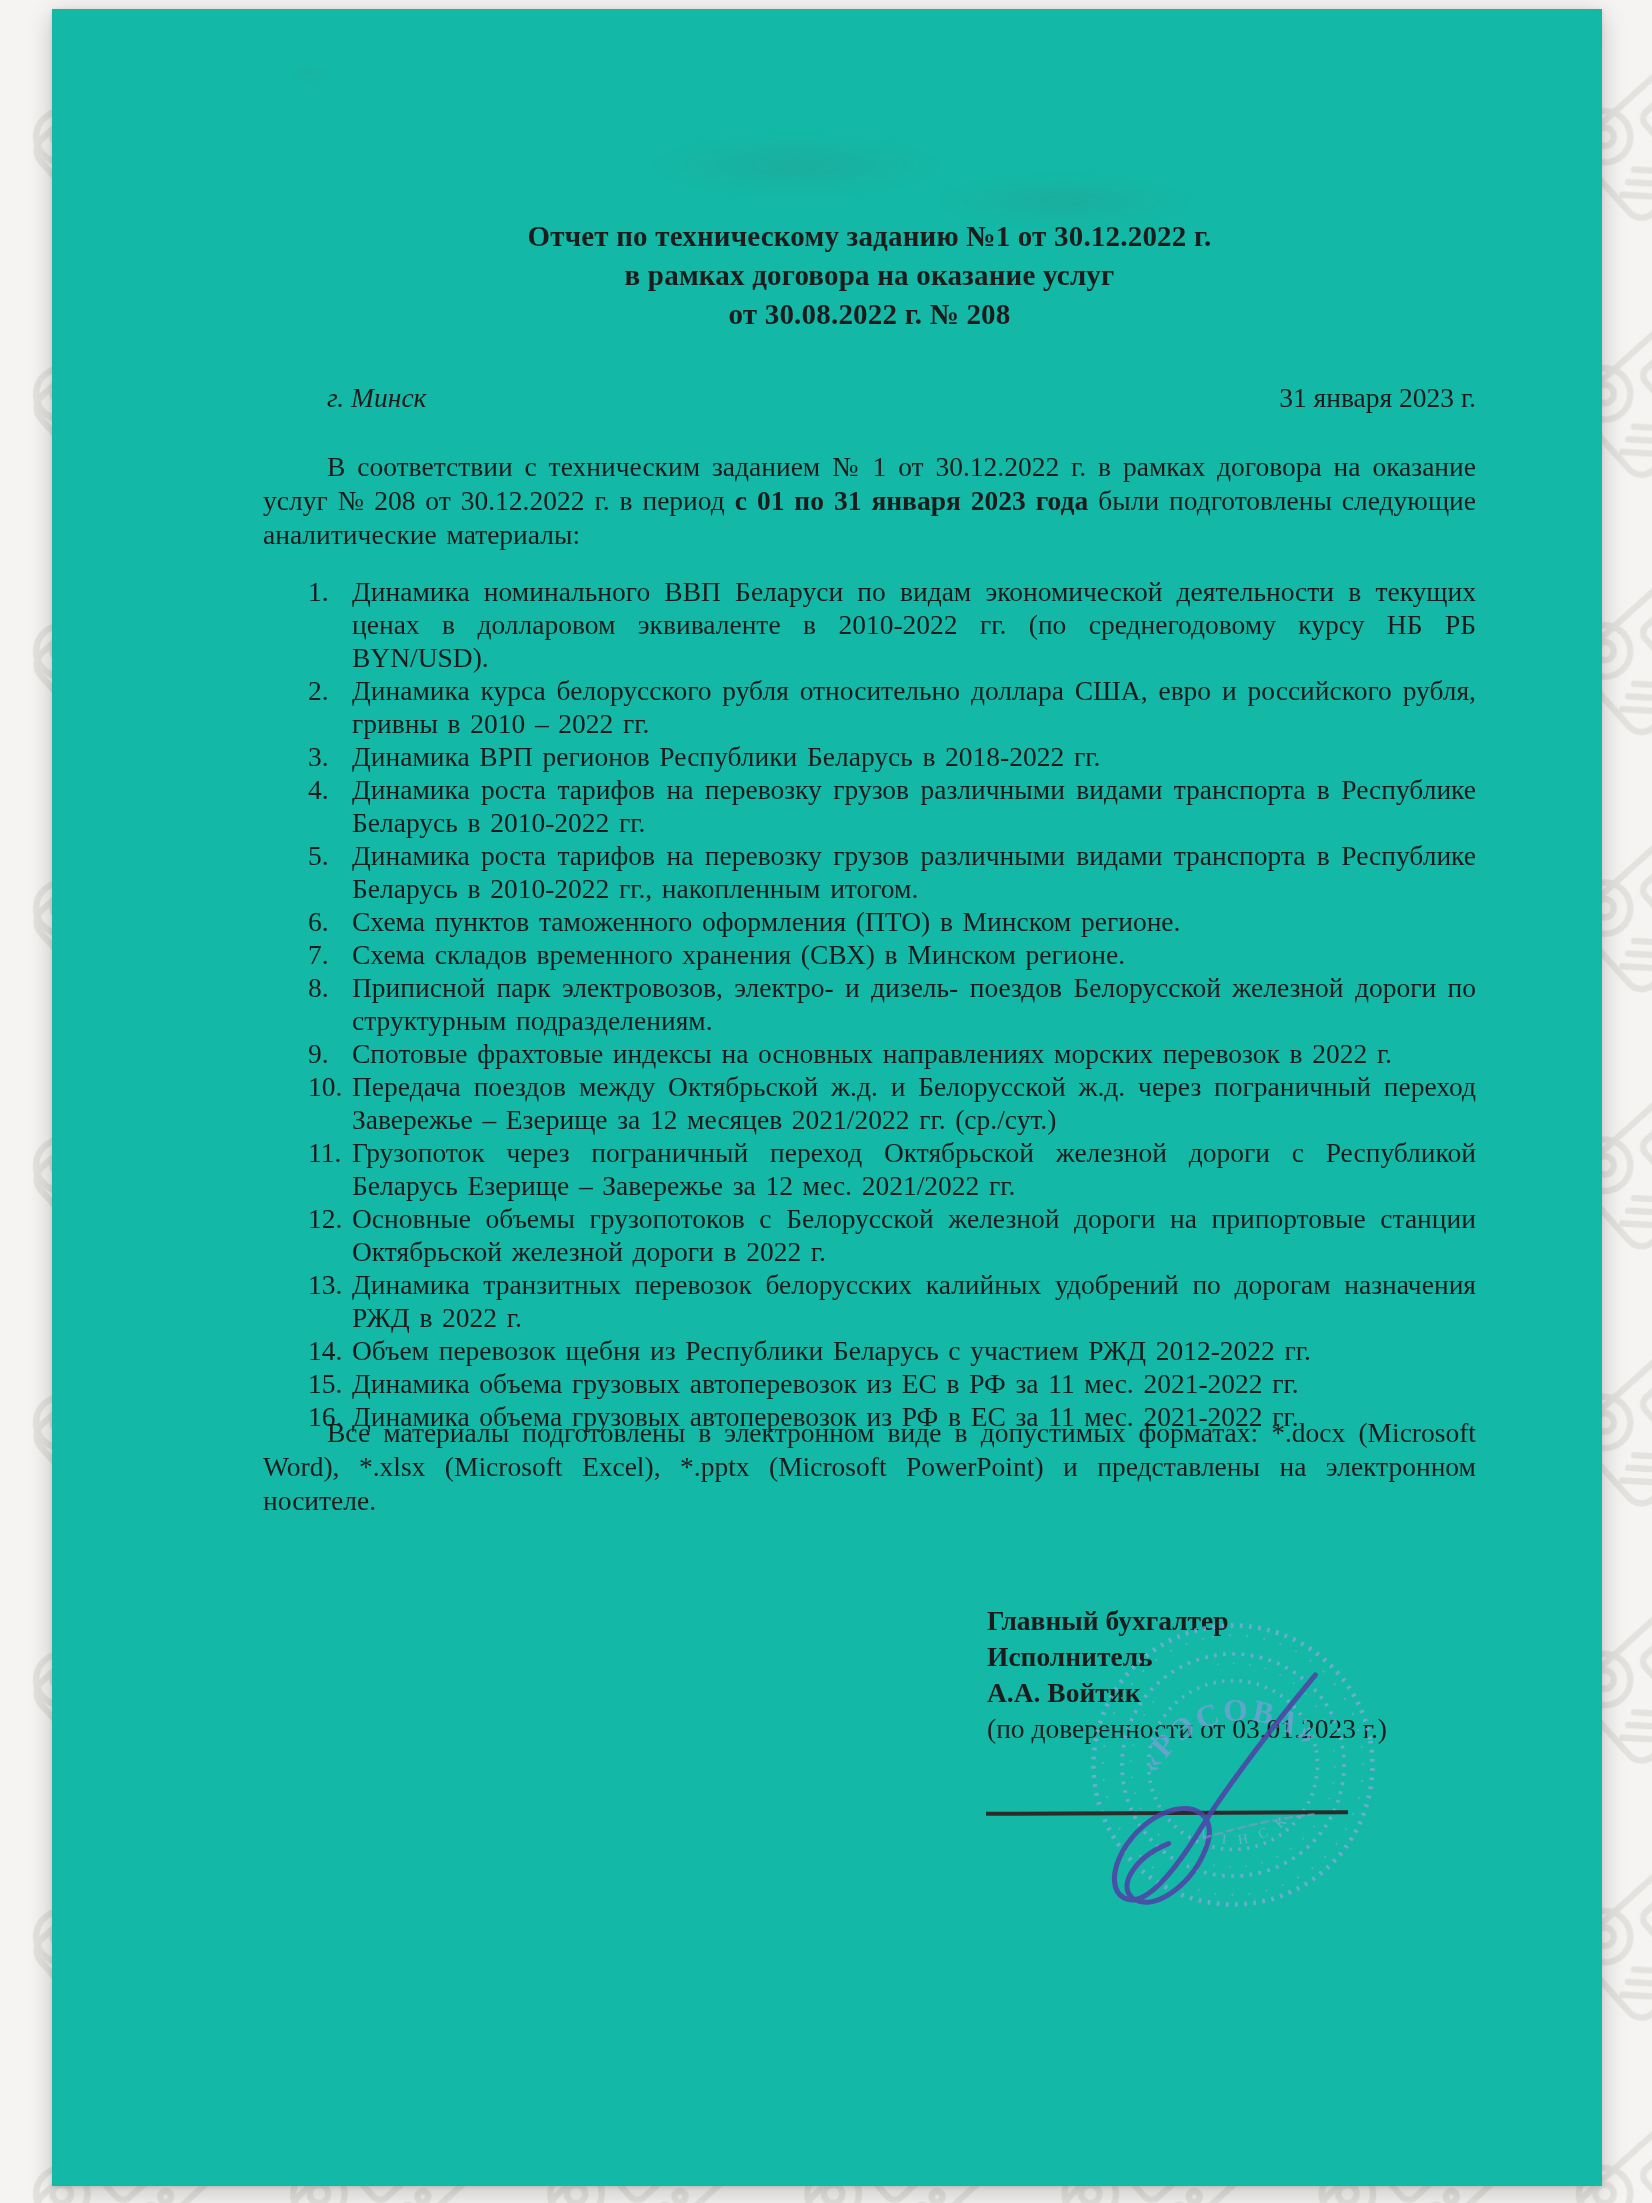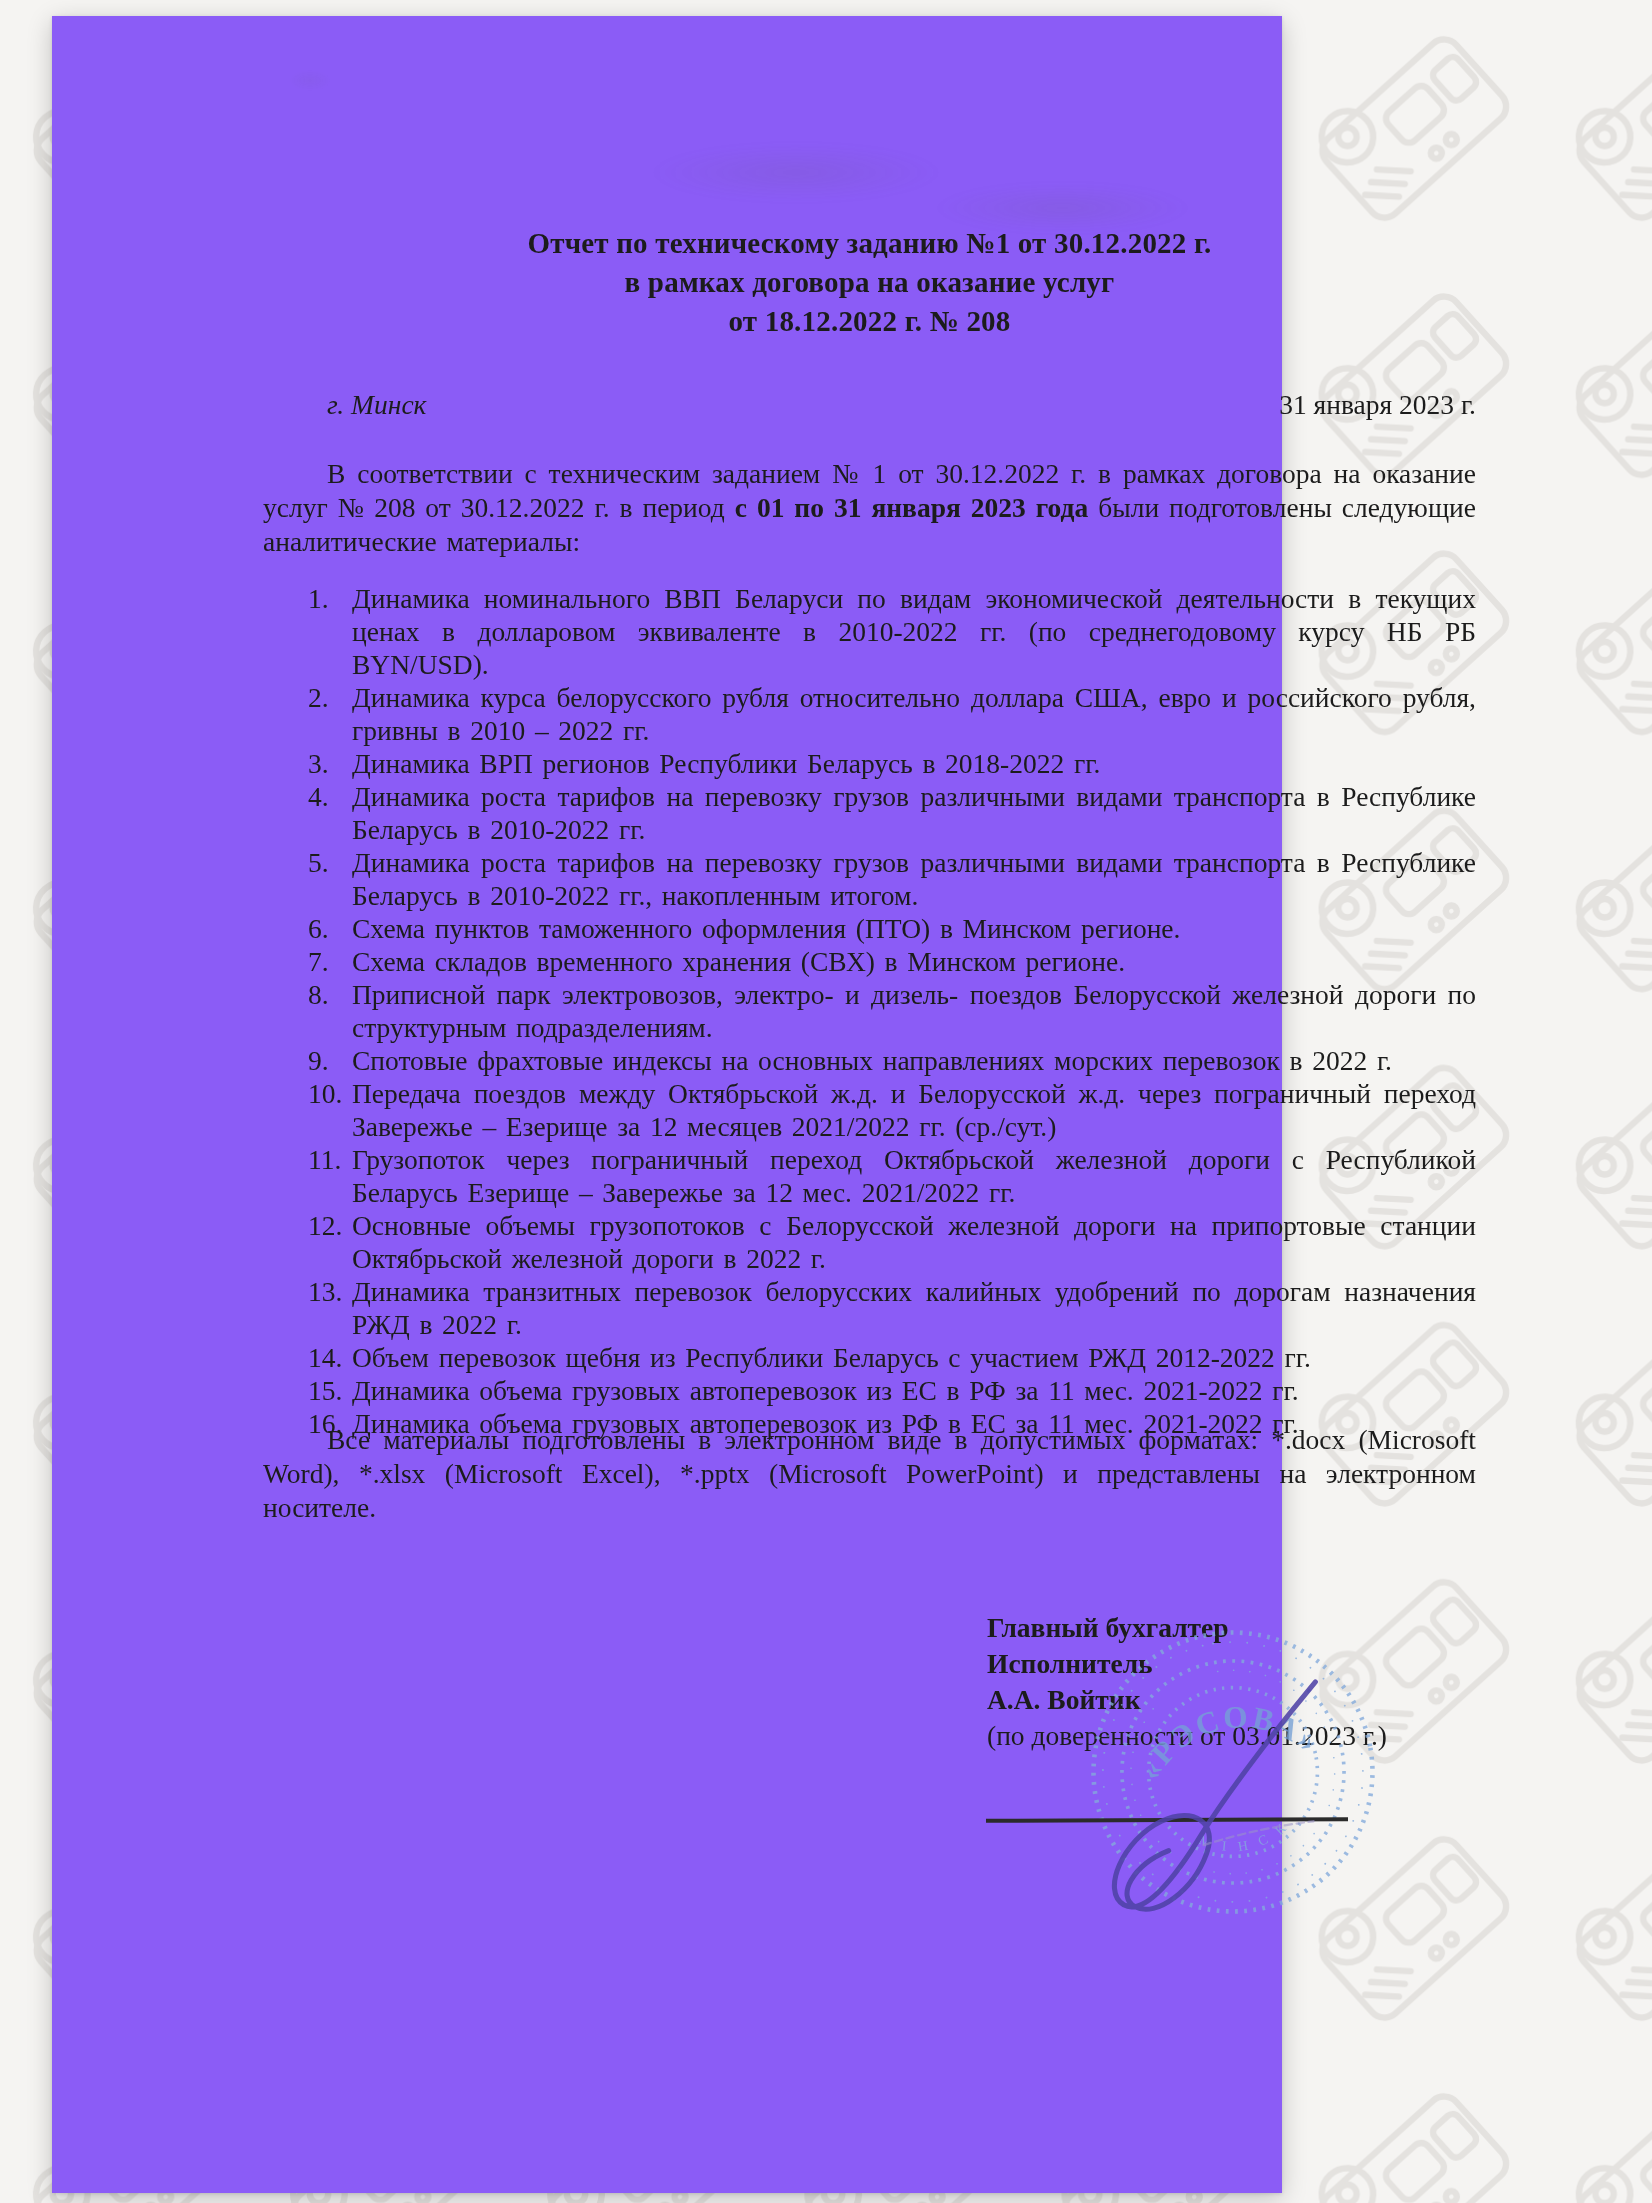--- a/index.html
+++ b/index.html
@@ -3,22 +3,22 @@
 <meta charset="utf-8">
 <style>
   html,body{margin:0;padding:0;}
   body{
     width:1653px;height:2204px;position:relative;overflow:hidden;
     background:#f5f4f2;
     font-family:"Liberation Serif","DejaVu Serif",serif;
   }
   .bg-pattern{position:absolute;left:0;top:0;width:1653px;height:2204px;z-index:0;}
   .page{
-    position:absolute;left:52px;top:16px;width:1230px;height:2177px;
-    background:#8b5cf6;z-index:1;
+    position:absolute;left:52px;top:9px;width:1550px;height:2177px;
+    background:#14b8a6;z-index:1;
     box-shadow:0 5.5px 24px rgba(0,0,0,.20), 0 0.9px 3.7px rgba(0,0,0,.12);
   }
   .col{position:absolute;left:211px;width:1213px;color:#1c1c1c;}
   .doc-title{
     top:208px;text-align:center;font-weight:bold;font-size:29px;line-height:39px;
     letter-spacing:0.2px;
   }
   .meta-row{top:373px;display:flex;justify-content:space-between;font-size:27.5px;}
   .meta-place{padding-left:64px;font-style:italic;}
   .para{
@@ -73,21 +73,21 @@
 
 <div class="page">
 
   <div class="smudge s1"></div>
   <div class="smudge s2"></div>
   <div class="smudge s3"></div>
 
   <div class="col doc-title">
     <div>Отчет по техническому заданию №1 от 30.12.2022 г.</div>
     <div>в рамках договора на оказание услуг</div>
-    <div>от 18.12.2022 г. № 208</div>
+    <div>от 30.08.2022 г. № 208</div>
   </div>
 
   <div class="col meta-row">
     <span class="meta-place">г. Минск</span>
     <span class="meta-date">31 января 2023 г.</span>
   </div>
 
   <div class="col para intro"><span>В соответствии с техническим заданием № 1 от 30.12.2022 г. в рамках договора на оказание услуг № 208 от 30.12.2022 г. в период </span><b>с 01 по 31 января 2023 года</b><span> были подготовлены следующие аналитические материалы:</span></div>
 
   <ol class="col doc-list">

